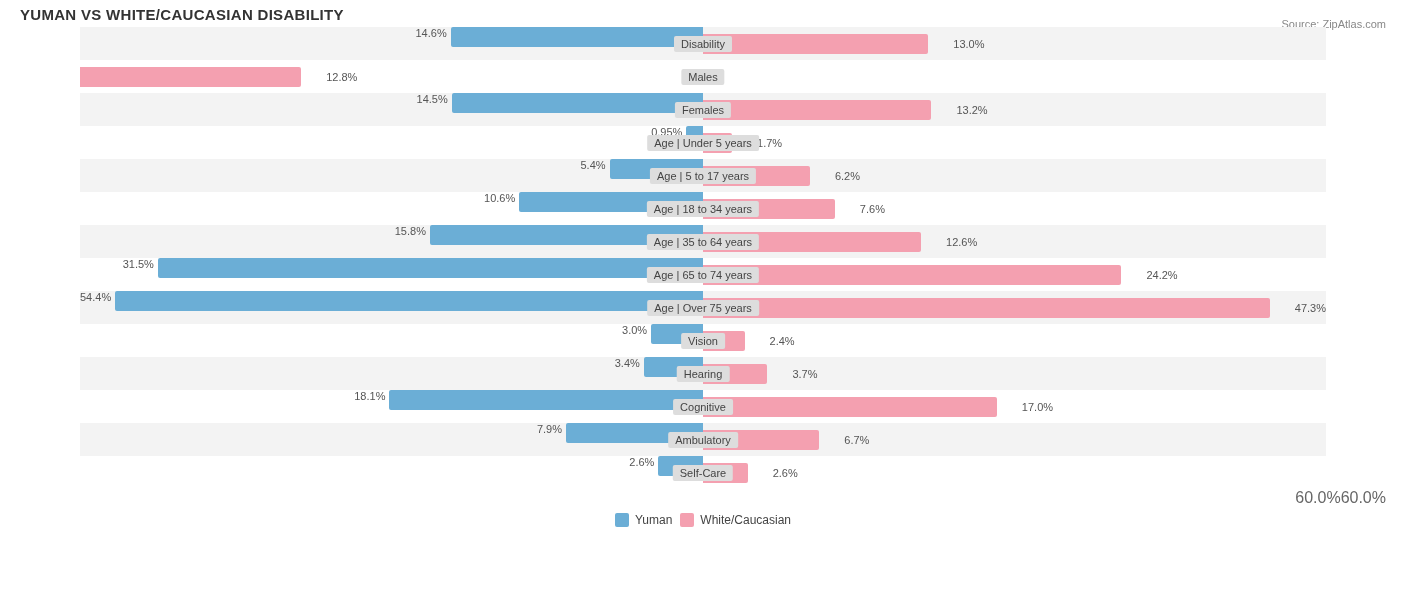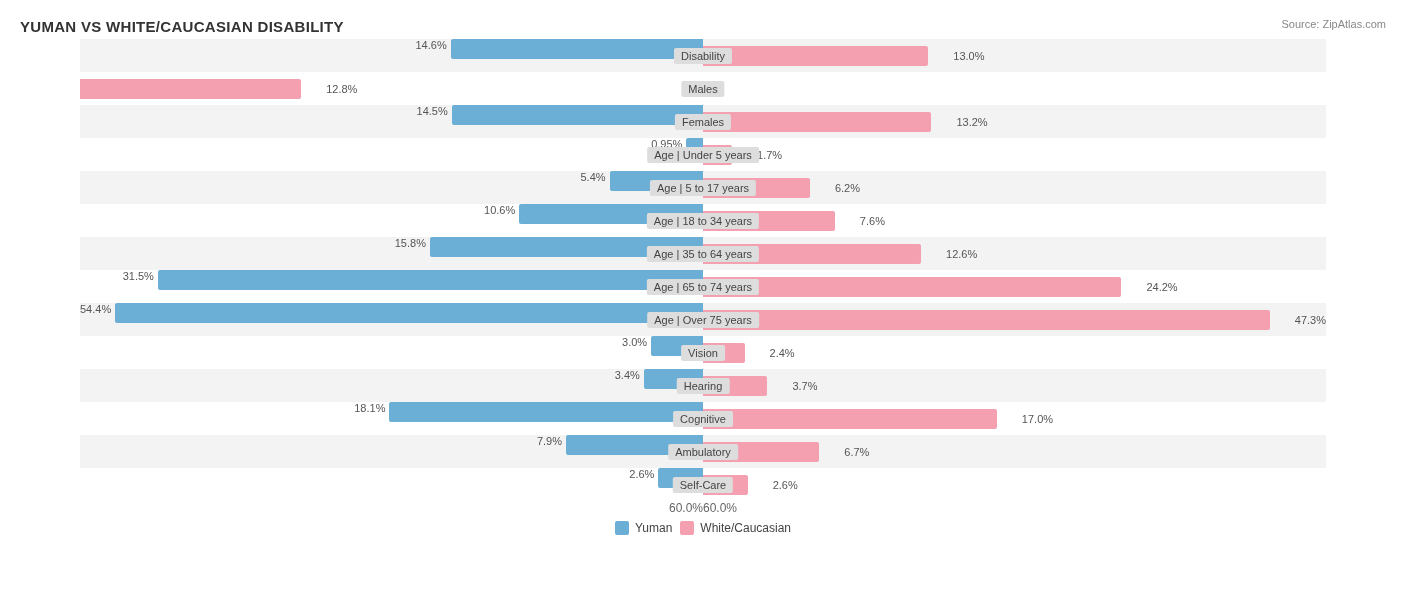--- a/index.html
+++ b/index.html
@@ -4,21 +4,21 @@
   <style>
     * { box-sizing: border-box; margin: 0; padding: 0; }
     body {
       font-family: Arial, sans-serif;
       background: #fff;
       width: 1406px;
       height: 612px;
       overflow: hidden;
     }
     .chart-container {
-      padding: 18px 20px 10px 20px;
+      padding: 6px 20px 10px 20px;
       position: relative;
     }
     .title {
       font-size: 15px;
       font-weight: bold;
       color: #333;
       margin-bottom: 4px;
       text-transform: uppercase;
       letter-spacing: 0.3px;
     }
@@ -108,22 +108,22 @@
       align-items: center;
       gap: 6px;
     }
     .legend-box {
       width: 14px;
       height: 14px;
       border-radius: 2px;
     }
     .axis-labels {
       display: flex;
-      justify-content: center;
-      font-size: 12px;
+      justify-content: flex-end;
+      font-size: 16px;
       color: #666;
       margin: 0 0 2px 0;
     }
   </style>
 </head>
 <body>
 
 <div class="chart-container">
   <div class="title">Yuman vs White/Caucasian Disability</div>
   <div class="source">Source: ZipAtlas.com</div>

